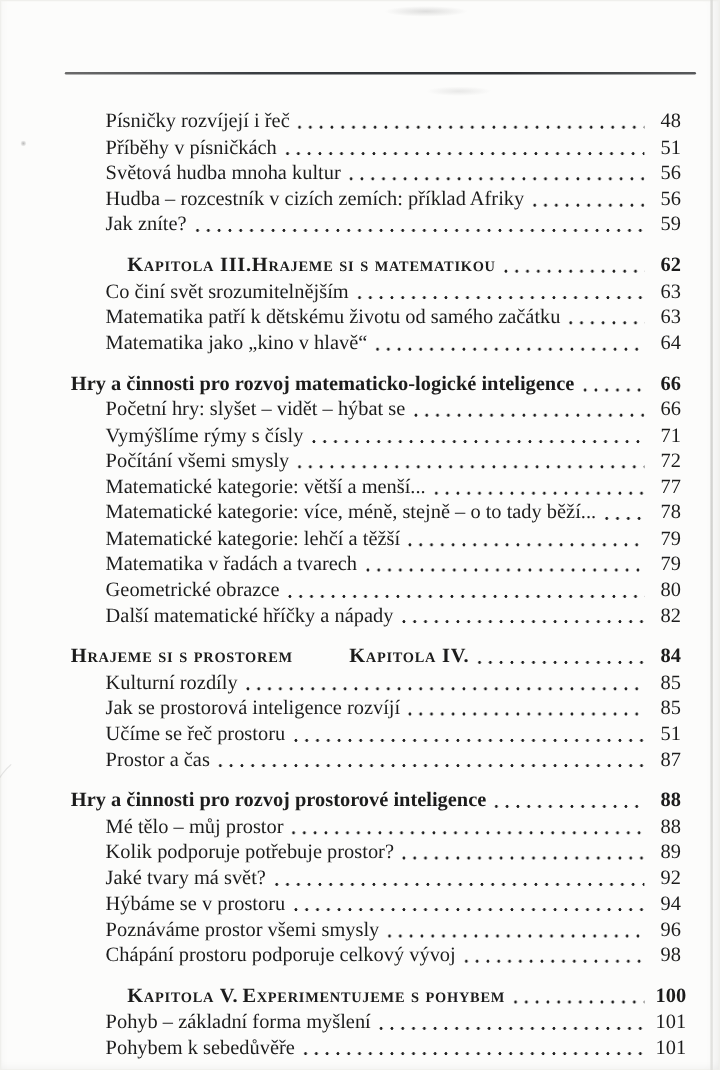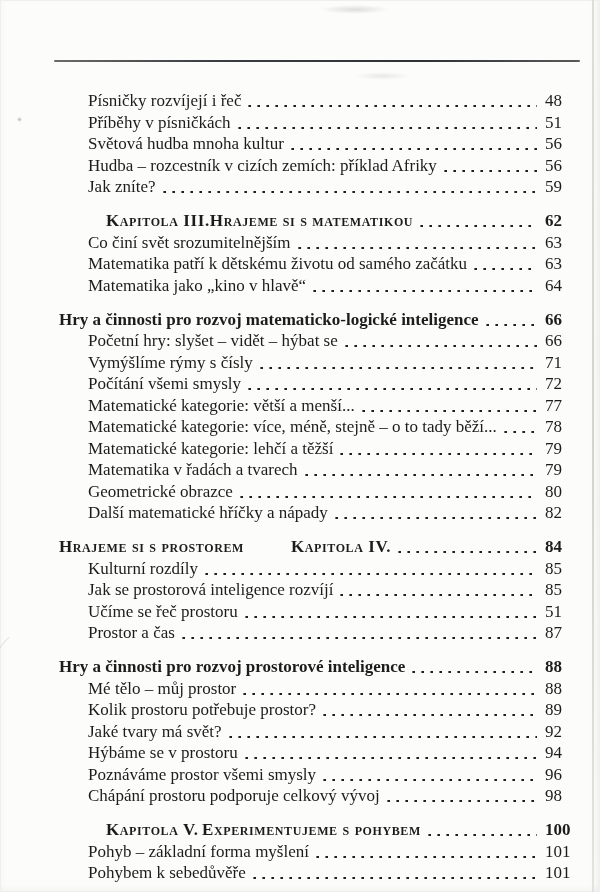--- a/index.html
+++ b/index.html
@@ -69,21 +69,21 @@
     flex: 1 1 auto;
     min-width: 0;
     align-self: flex-end;
     height: 4px;
     margin: 0 8px 3.5px 7px;
     background-image: radial-gradient(circle at 1.6px 50%, #1f1f1f 1.05px, rgba(0,0,0,0) 1.45px);
     background-size: 9px 4px;
     background-repeat: repeat-x;
     background-position: 0 50%;
   }
-  .pagenum { flex: 0 0 auto; min-width: 28px; text-align: left; }
+  .pagenum { flex: 0 0 auto; min-width: 28px; text-align: center; }
 </style>
 </head>
 <body>
 
 <div class="scan">
   <div class="smudge smudge-a"></div>
   <div class="smudge smudge-b"></div>
   <div class="smudge smudge-c"></div>
   <div class="arc-artifact"></div>
   <div class="header-rule"></div>
@@ -224,21 +224,21 @@
           <span class="bold title">Hry a činnosti pro rozvoj prostorové inteligence</span>
           <span class="leader"></span>
           <span class="pagenum bold">88</span>
         </div>
         <div class="row item">
           <span class="title">Mé tělo – můj prostor</span>
           <span class="leader"></span>
           <span class="pagenum">88</span>
         </div>
         <div class="row item">
-          <span class="title">Kolik prostoru potřebuje prostor?</span>
+          <span class="title">Kolik podporuje potřebuje prostor?</span>
           <span class="leader"></span>
           <span class="pagenum">89</span>
         </div>
         <div class="row item">
           <span class="title">Jaké tvary má svět?</span>
           <span class="leader"></span>
           <span class="pagenum">92</span>
         </div>
         <div class="row item">
           <span class="title">Hýbáme se v prostoru</span>

